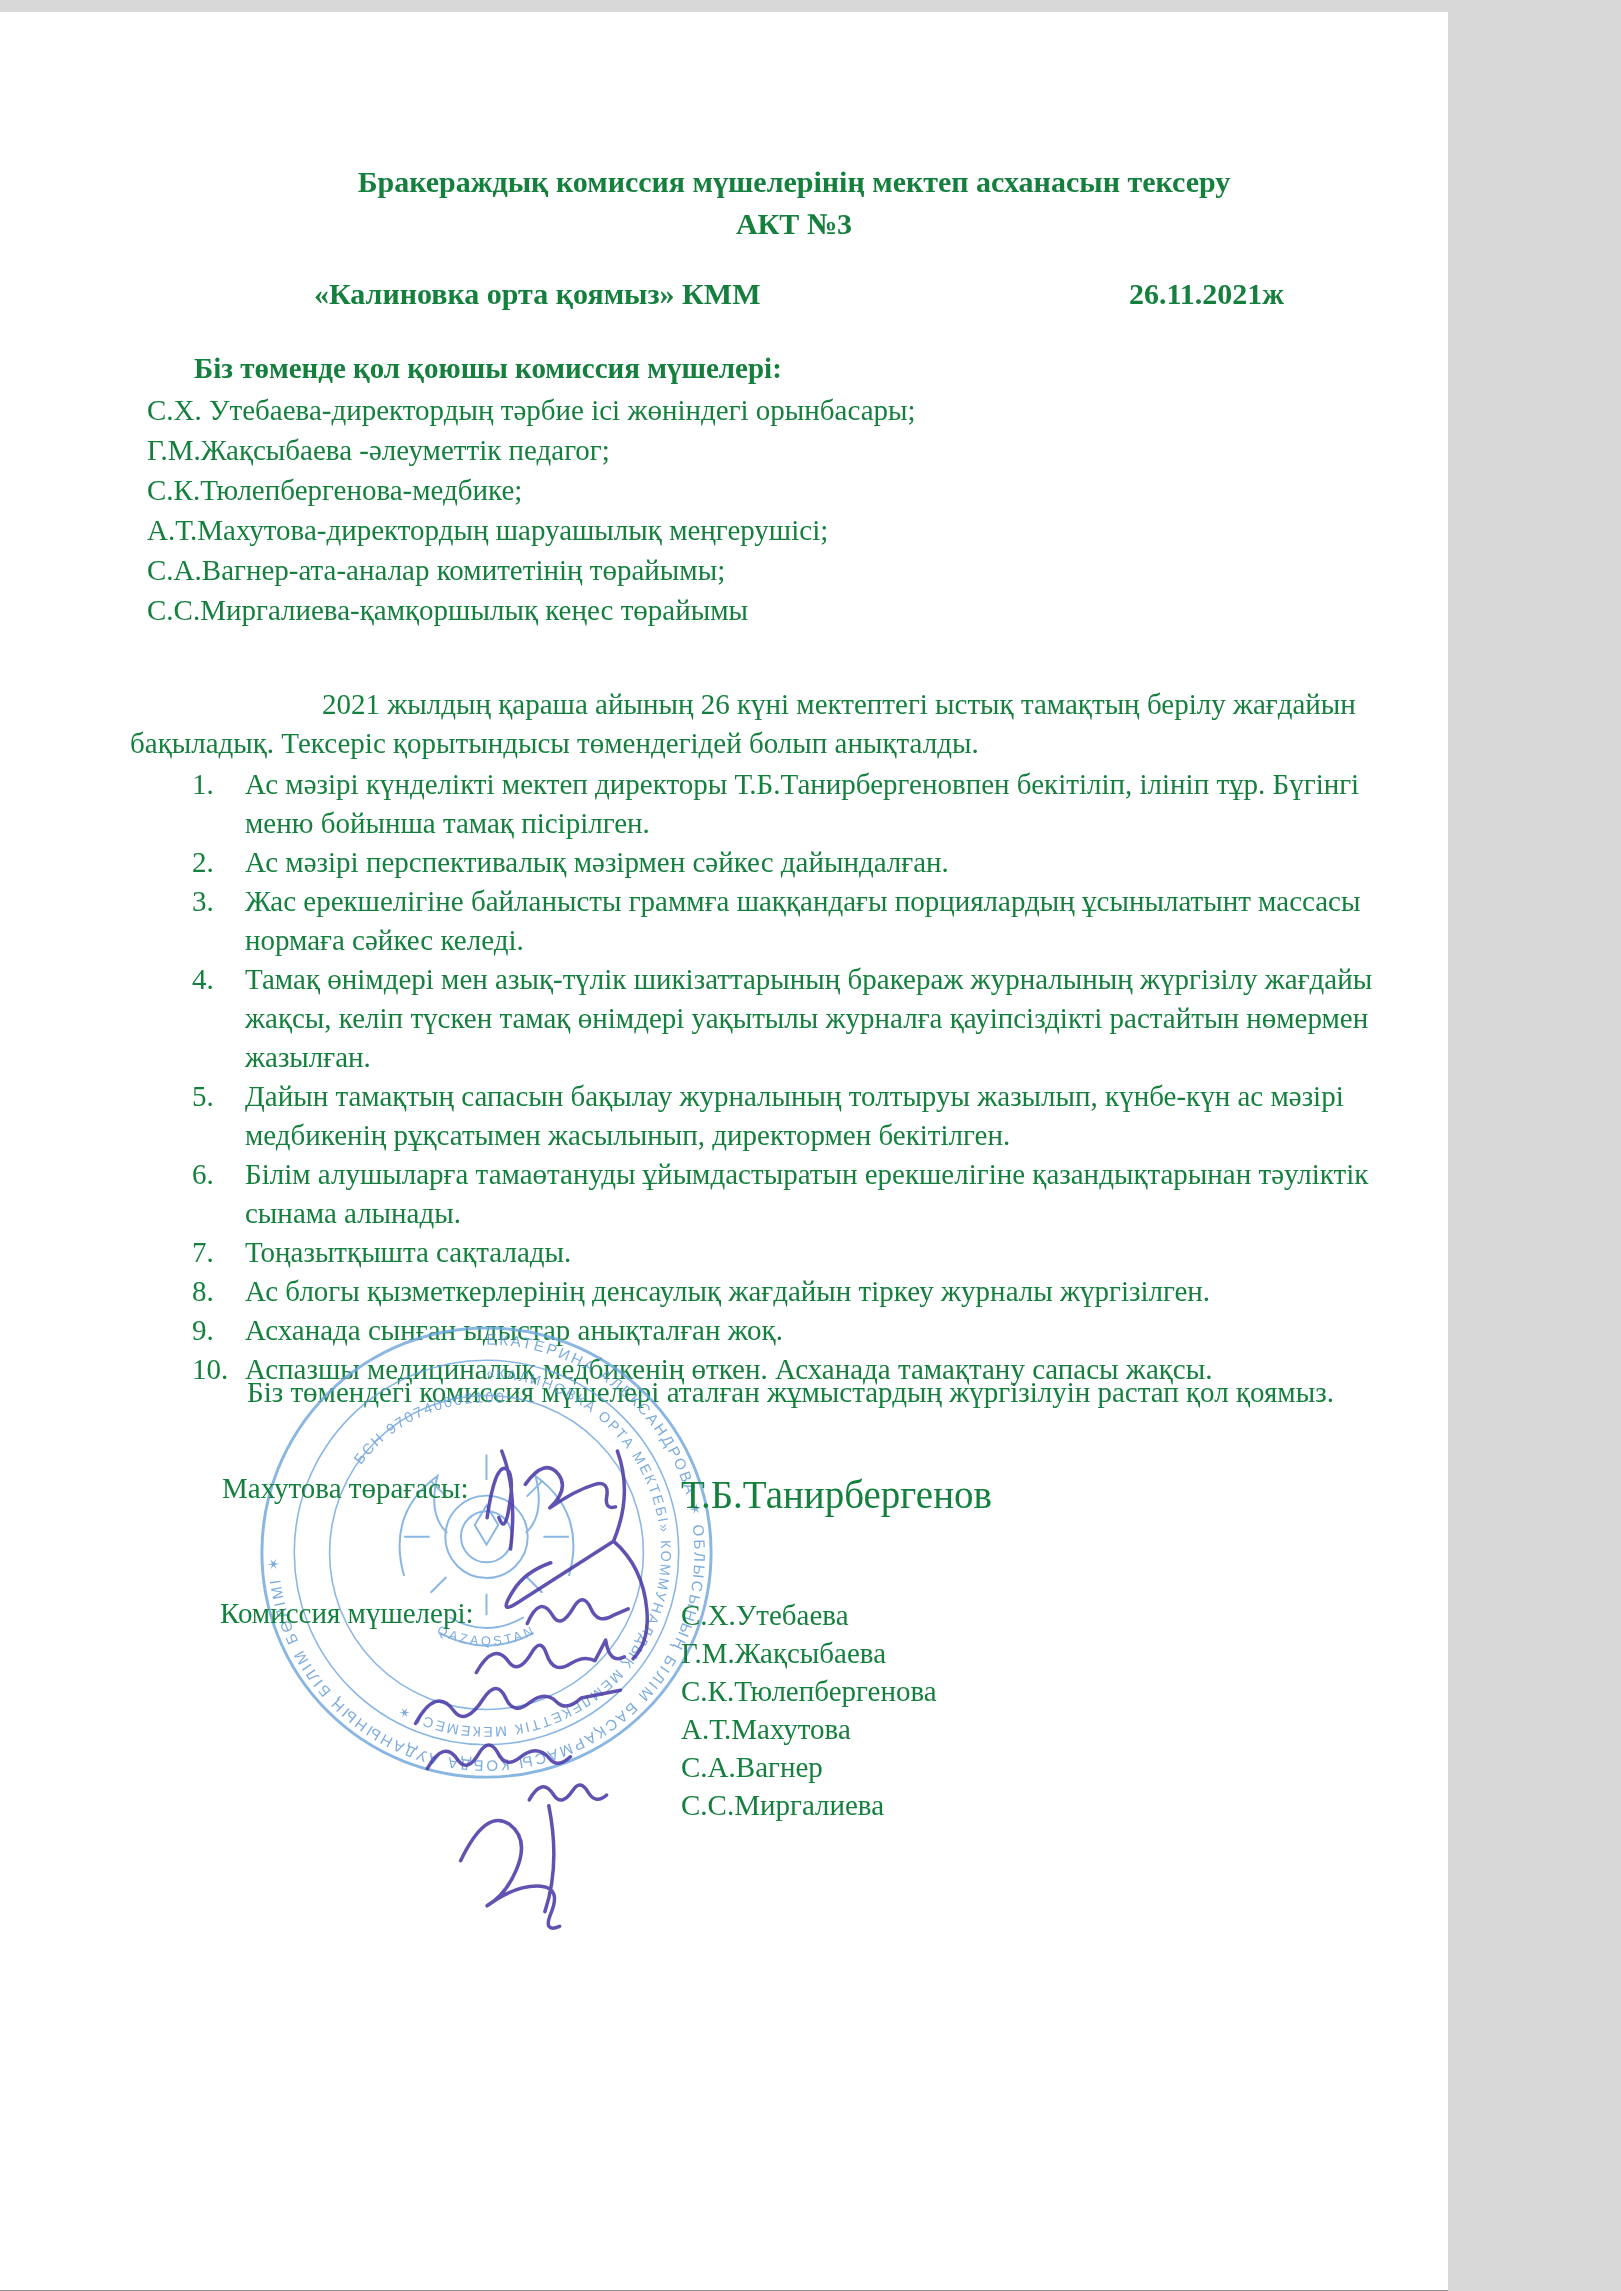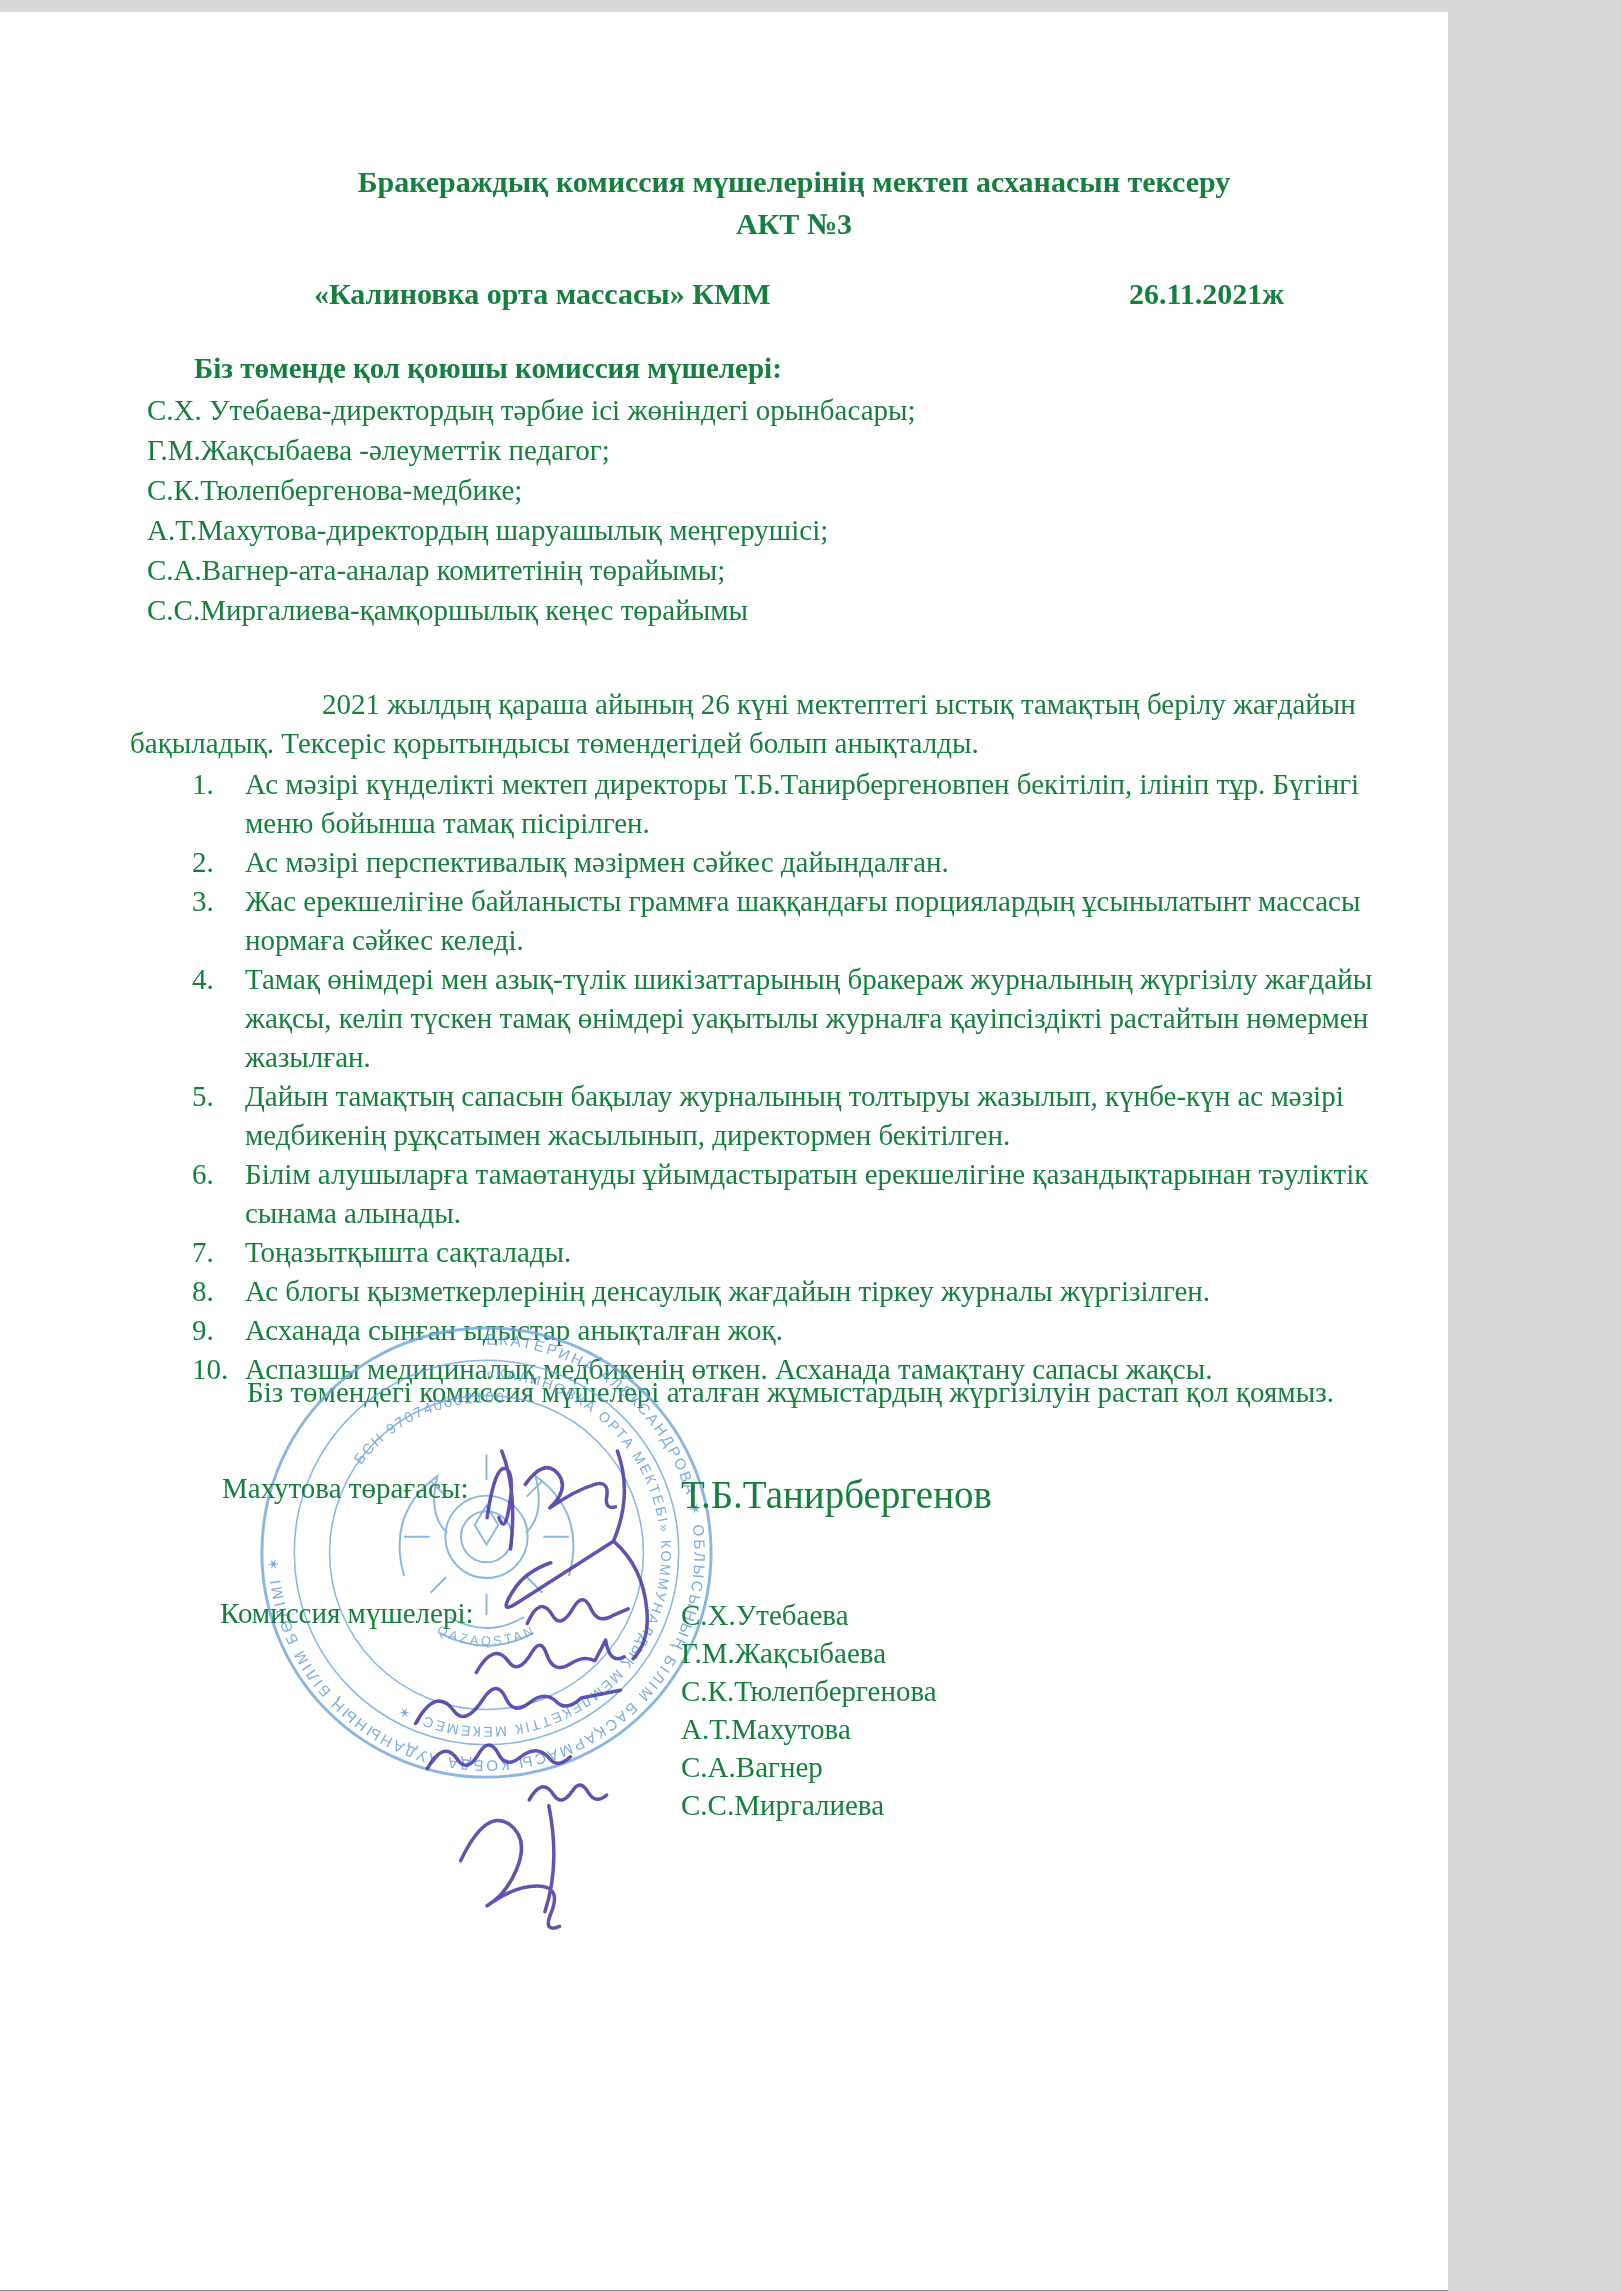--- a/index.html
+++ b/index.html
@@ -38,21 +38,21 @@
 </head>
 <body>
 
 <div class="page">
 
   <div class="abs doc-title">
     <div>Бракераждық комиссия мүшелерінің мектеп асханасын тексеру</div>
     <div>АКТ №3</div>
   </div>
 
-  <div class="abs school-line">«Калиновка орта массасы» КММ</div>
+  <div class="abs school-line">«Калиновка орта қоямыз» КММ</div>
   <div class="abs date-line">26.11.2021ж</div>
 
   <div class="abs members-list">
     <div>С.Х. Утебаева-директордың тәрбие ісі жөніндегі орынбасары;</div>
     <div>Г.М.Жақсыбаева -әлеуметтік педагог;</div>
     <div>С.К.Тюлепбергенова-медбике;</div>
     <div>А.Т.Махутова-директордың шаруашылық меңгерушісі;</div>
     <div>С.А.Вагнер-ата-аналар комитетінің төрайымы;</div>
     <div>С.С.Миргалиева-қамқоршылық кеңес төрайымы</div>
   </div>

